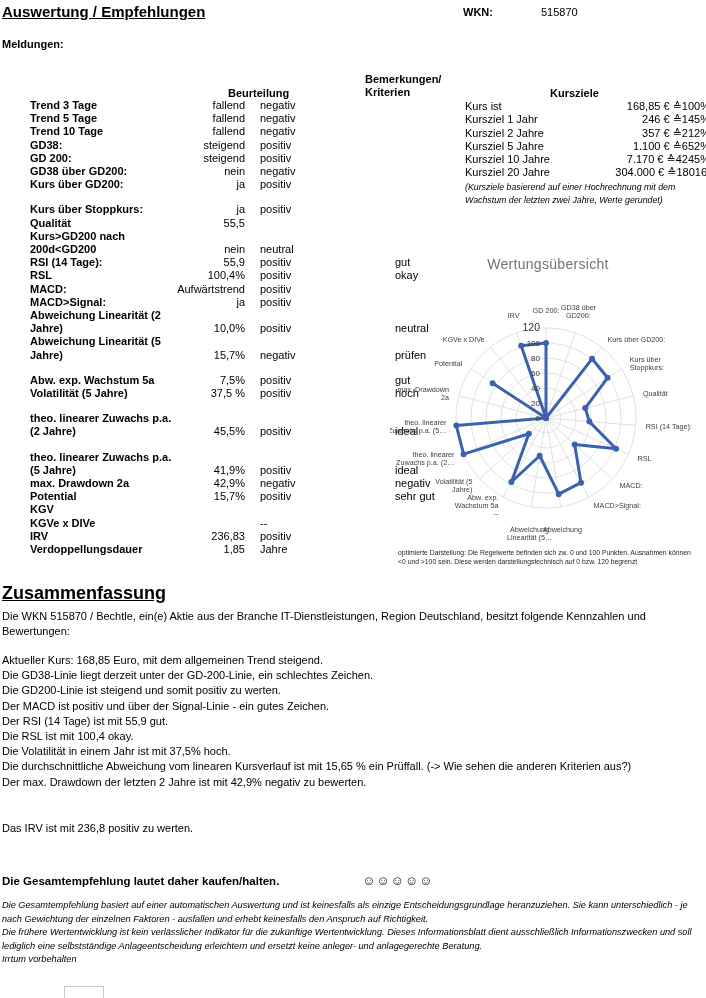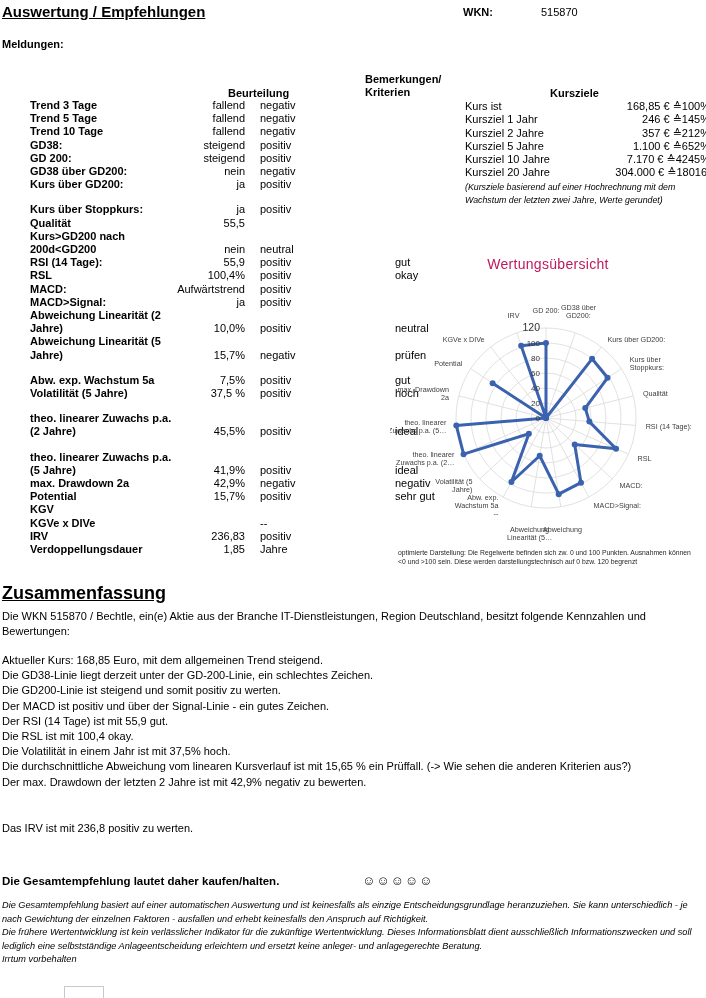--- a/index.html
+++ b/index.html
@@ -25,21 +25,21 @@
   .irow .beu{padding-left:15px;}
 
   #kursziele{left:465px;top:87px;width:245px;}
   .kz-heading{font-weight:bold;margin-left:85px;line-height:13.2px;}
   .kzrow{display:flex;justify-content:space-between;line-height:13.2px;}
   .kzrow .kz-value{white-space:nowrap;}
   .kzrow:last-of-type .kz-value{margin-right:-13px;}
   .kz-note{font-style:italic;font-size:8.8px;line-height:13px;margin-top:2px;white-space:pre-line;}
 
   #radar{left:390px;top:256px;width:316px;height:348px;}
-  .radar-title{text-align:center;font-size:14px;color:#be185d;letter-spacing:0.3px;}
+  .radar-title{text-align:center;font-size:14px;color:#737373;letter-spacing:0.3px;}
   #radar svg{position:absolute;left:0;top:24px;}
   .radar-note{position:absolute;left:8px;top:292px;width:298px;font-size:6.8px;line-height:9px;color:#262626;}
 
   #summary-heading{left:2px;top:583px;font-size:18px;font-weight:bold;text-decoration:underline;}
   #summary-intro{left:2px;top:609px;width:702px;line-height:15.2px;}
   #summary-lines{left:2px;top:653px;width:702px;line-height:15.2px;}
   #irv-line{left:2px;top:822px;}
   #recommendation{left:2px;top:875px;font-size:11.5px;font-weight:bold;}
   #smileys{left:362px;top:873px;font-size:13px;letter-spacing:1px;}
 

